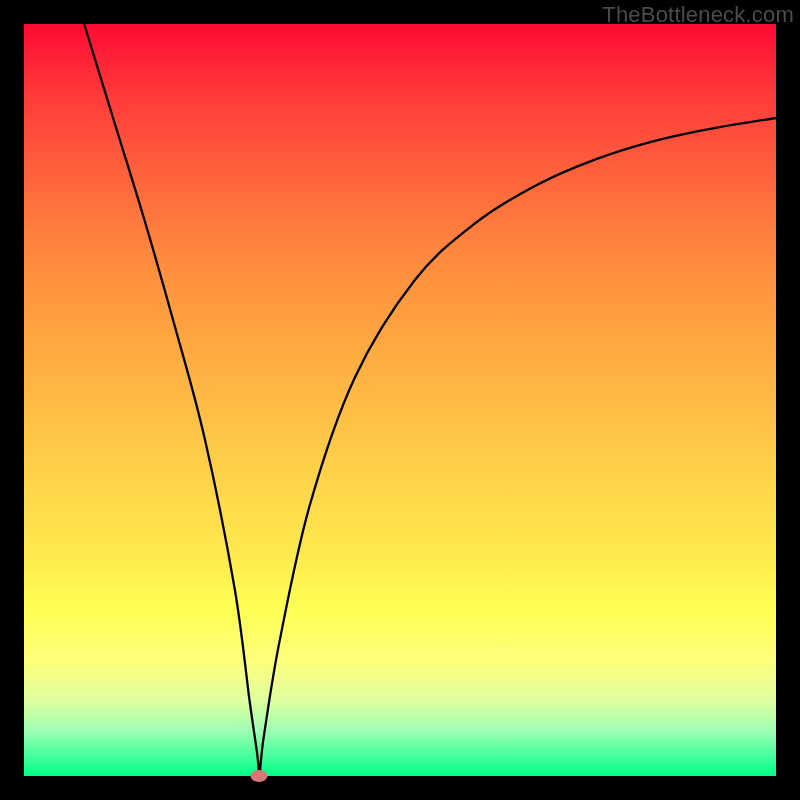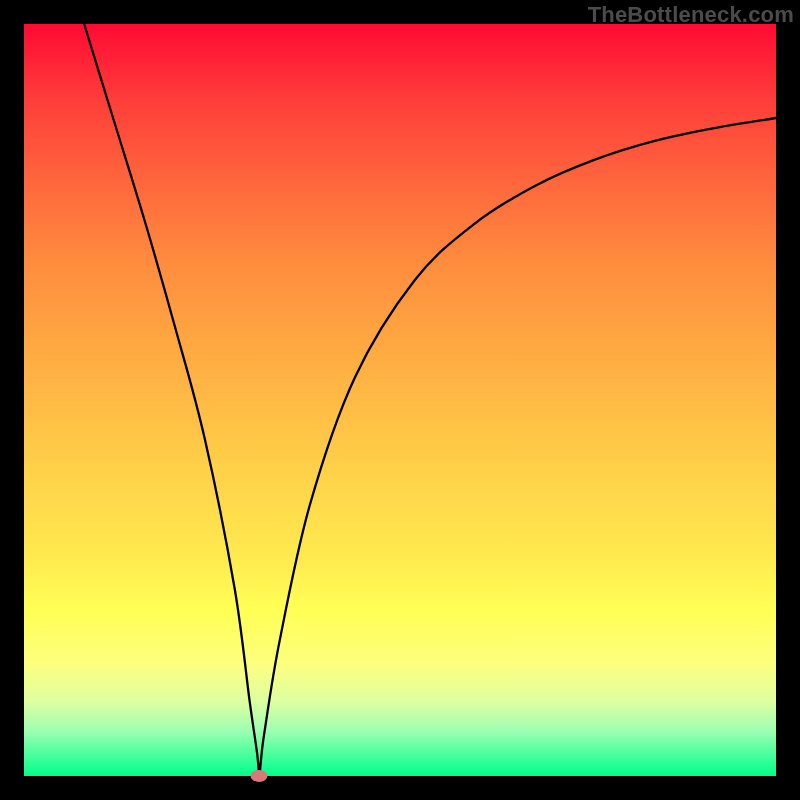--- a/index.html
+++ b/index.html
@@ -65,21 +65,21 @@
     background: #d97878;
     border-radius: 50%;
     transform: translate(-50%, -50%);
   }
   .watermark {
     position: absolute;
     top: 2px;
     right: 6px;
     color: #4b4b4b;
     font-size: 22px;
-    font-weight: 700;
+    font-weight: 400;
     letter-spacing: 0.2px;
   }
 </style>
 </head>
 <body>
 
 <div class="watermark">TheBottleneck.com</div>
 
 <div class="chart-frame">
   <div class="plot-area">

